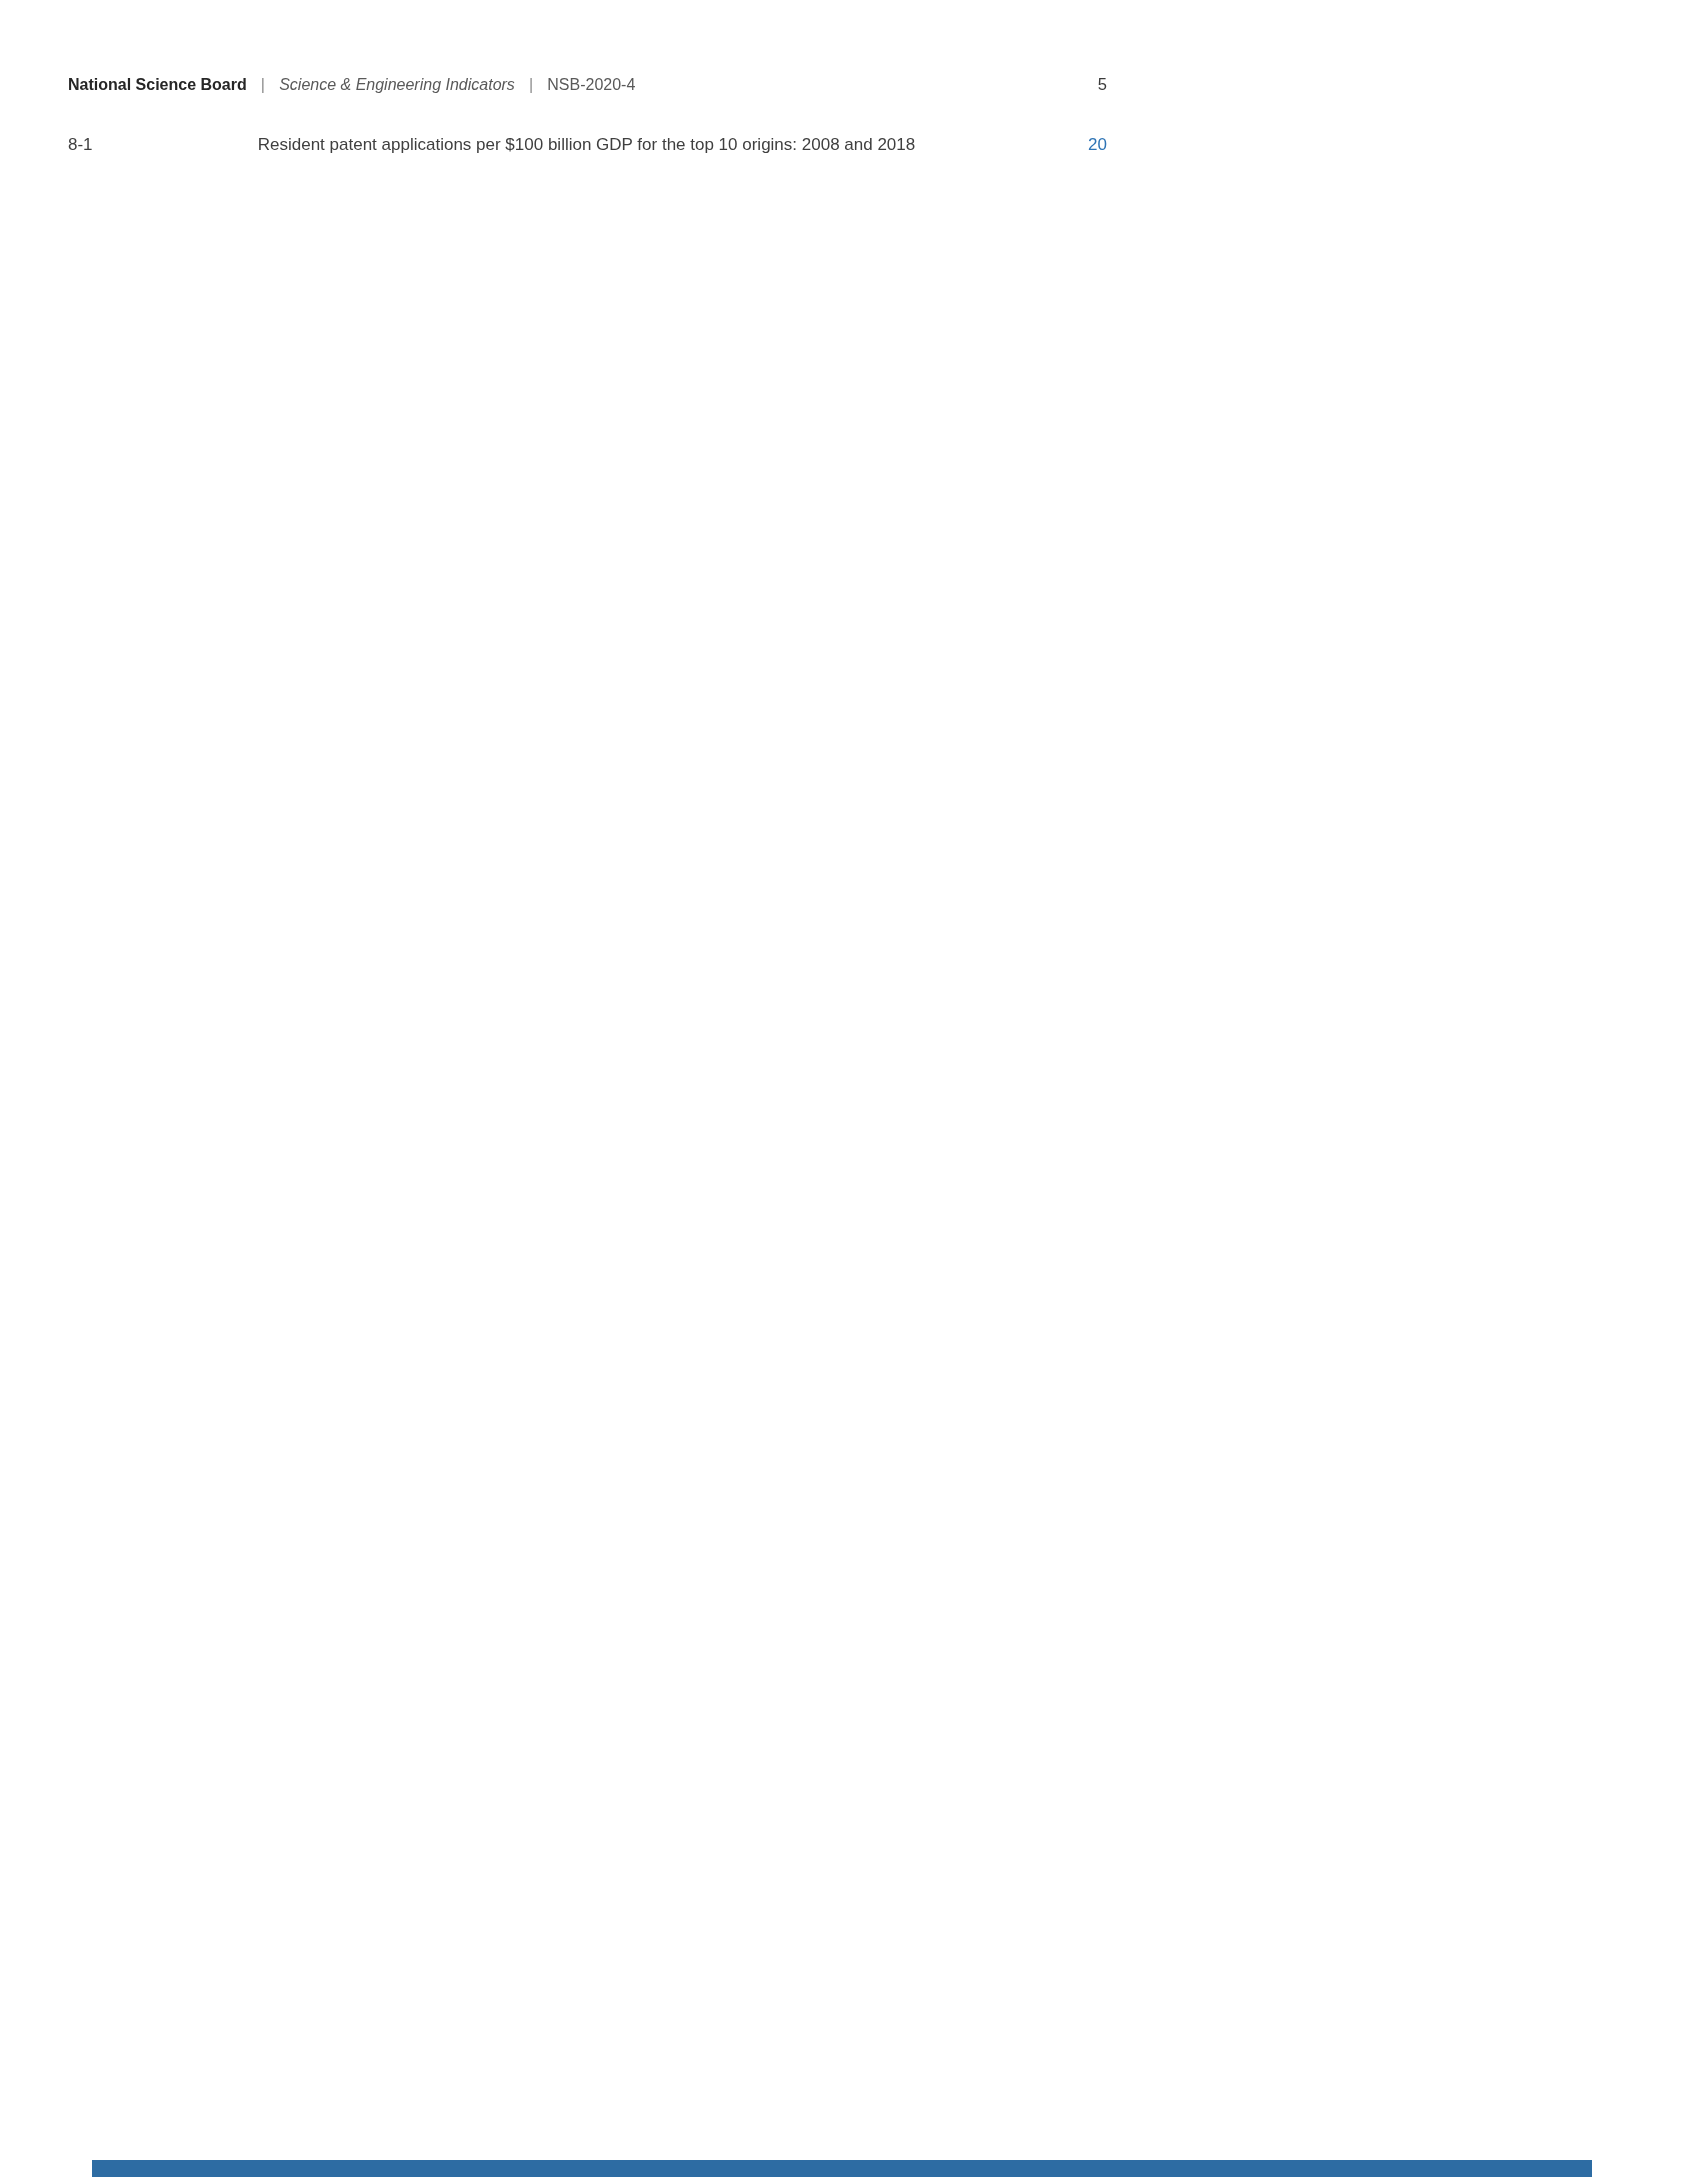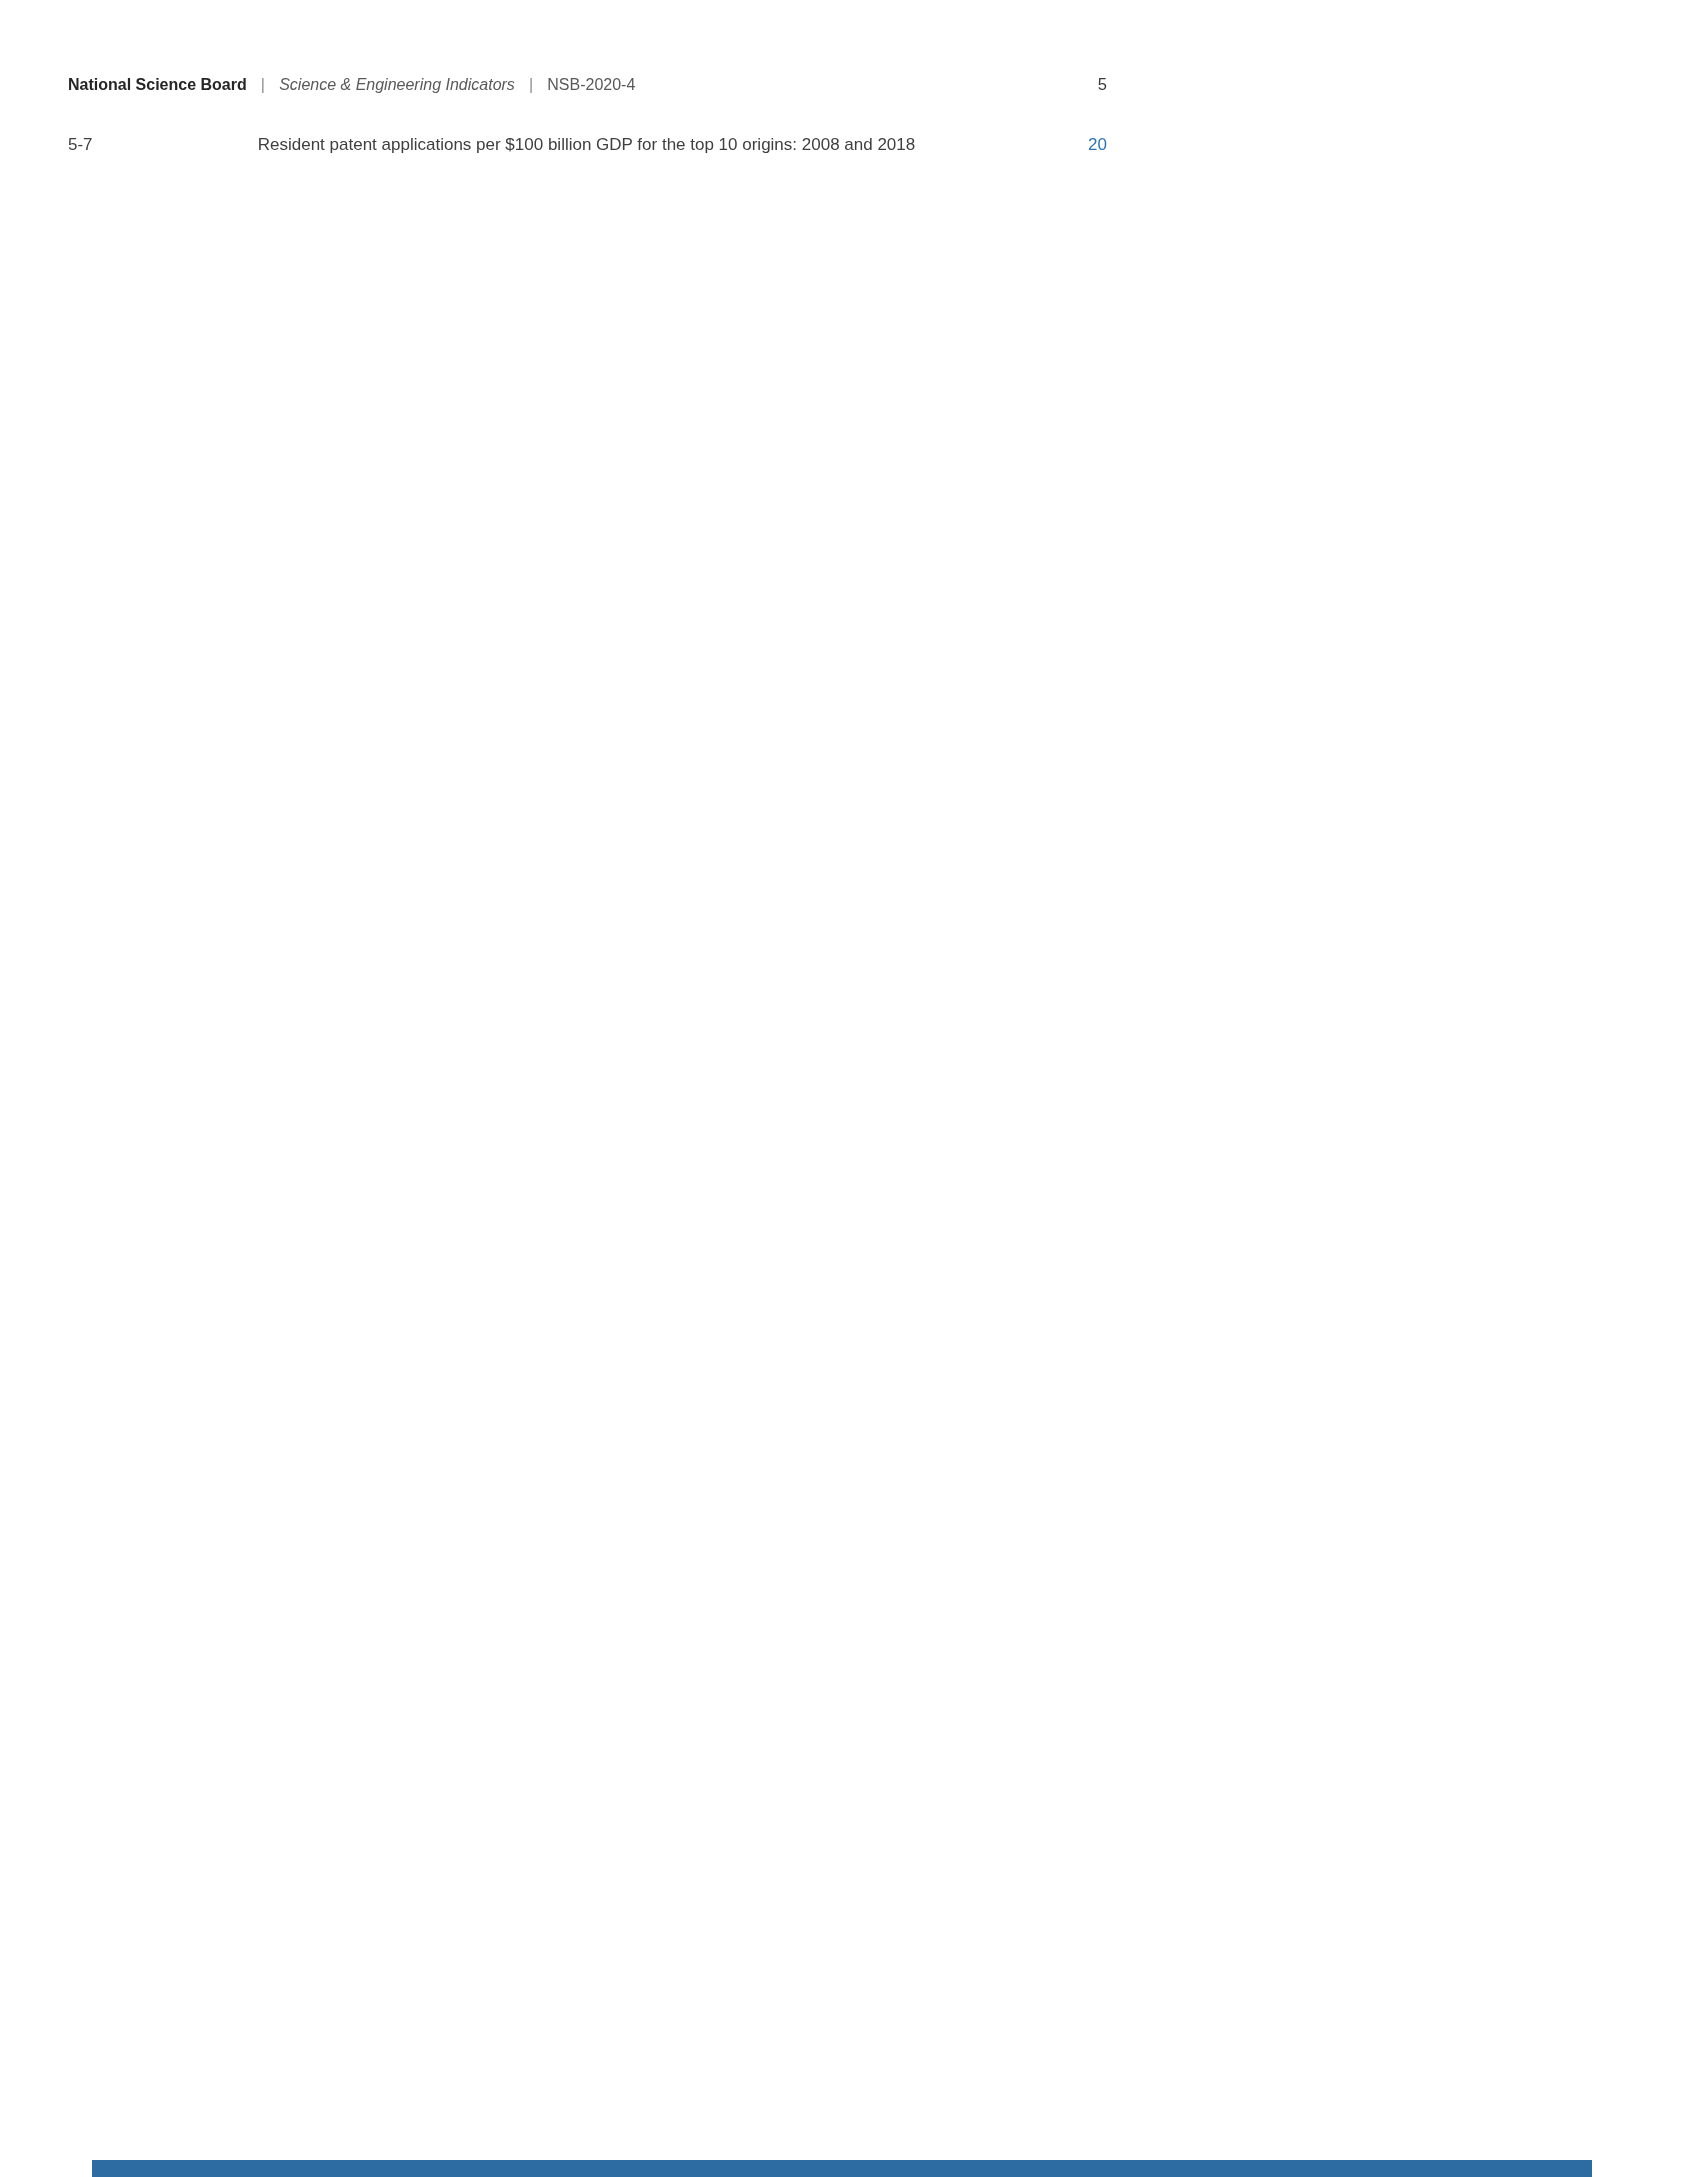--- a/index.html
+++ b/index.html
@@ -80,21 +80,21 @@
       <span class="sep">|</span>
       <span class="pub">Science &amp; Engineering Indicators</span>
       <span class="sep">|</span>
       <span class="rid">NSB-2020-4</span>
     </div>
     <div class="pageno">5</div>
   </div>
 
   <div class="toc" id="figure-list">
   <div class="row">
-    <span class="num">5-7</span>
+    <span class="num">8-1</span>
     <span class="title">Resident patent applications per $100 billion GDP for the top 10 origins: 2008 and 2018</span>
     <span class="page">20</span>
   </div>
 
 </div>
 
   <div class="footer-bar"></div>
 
 </div>
 

